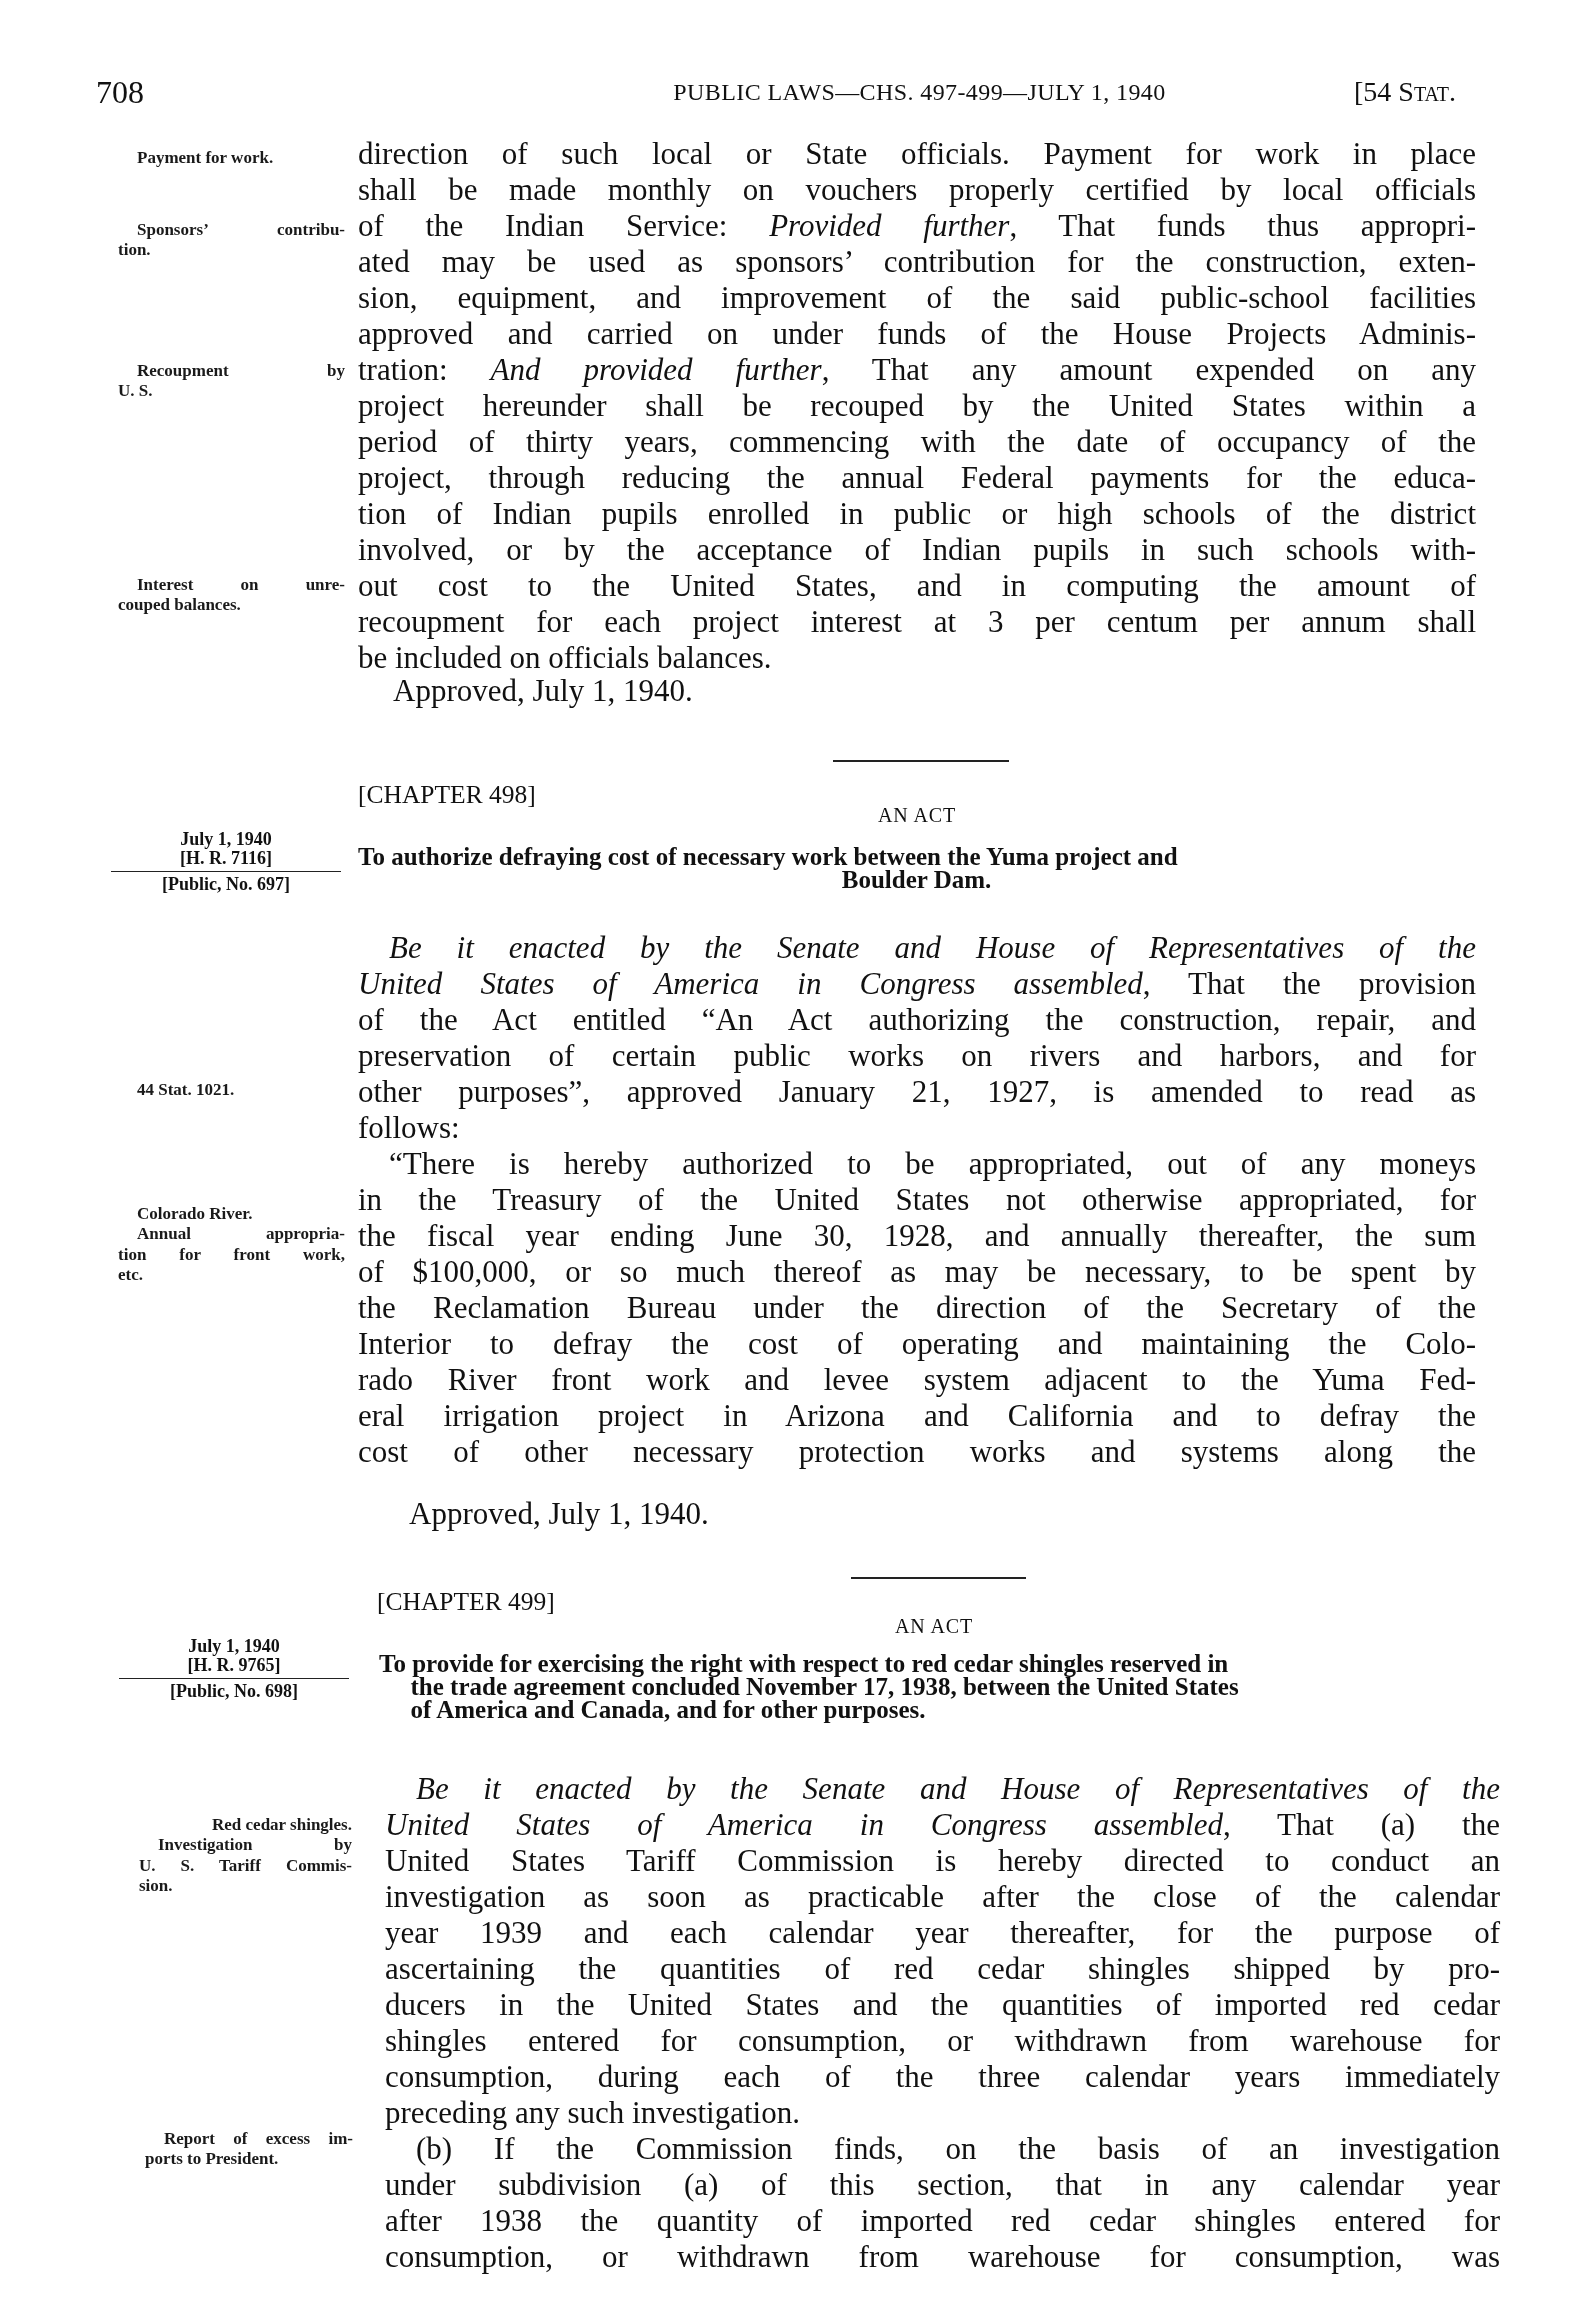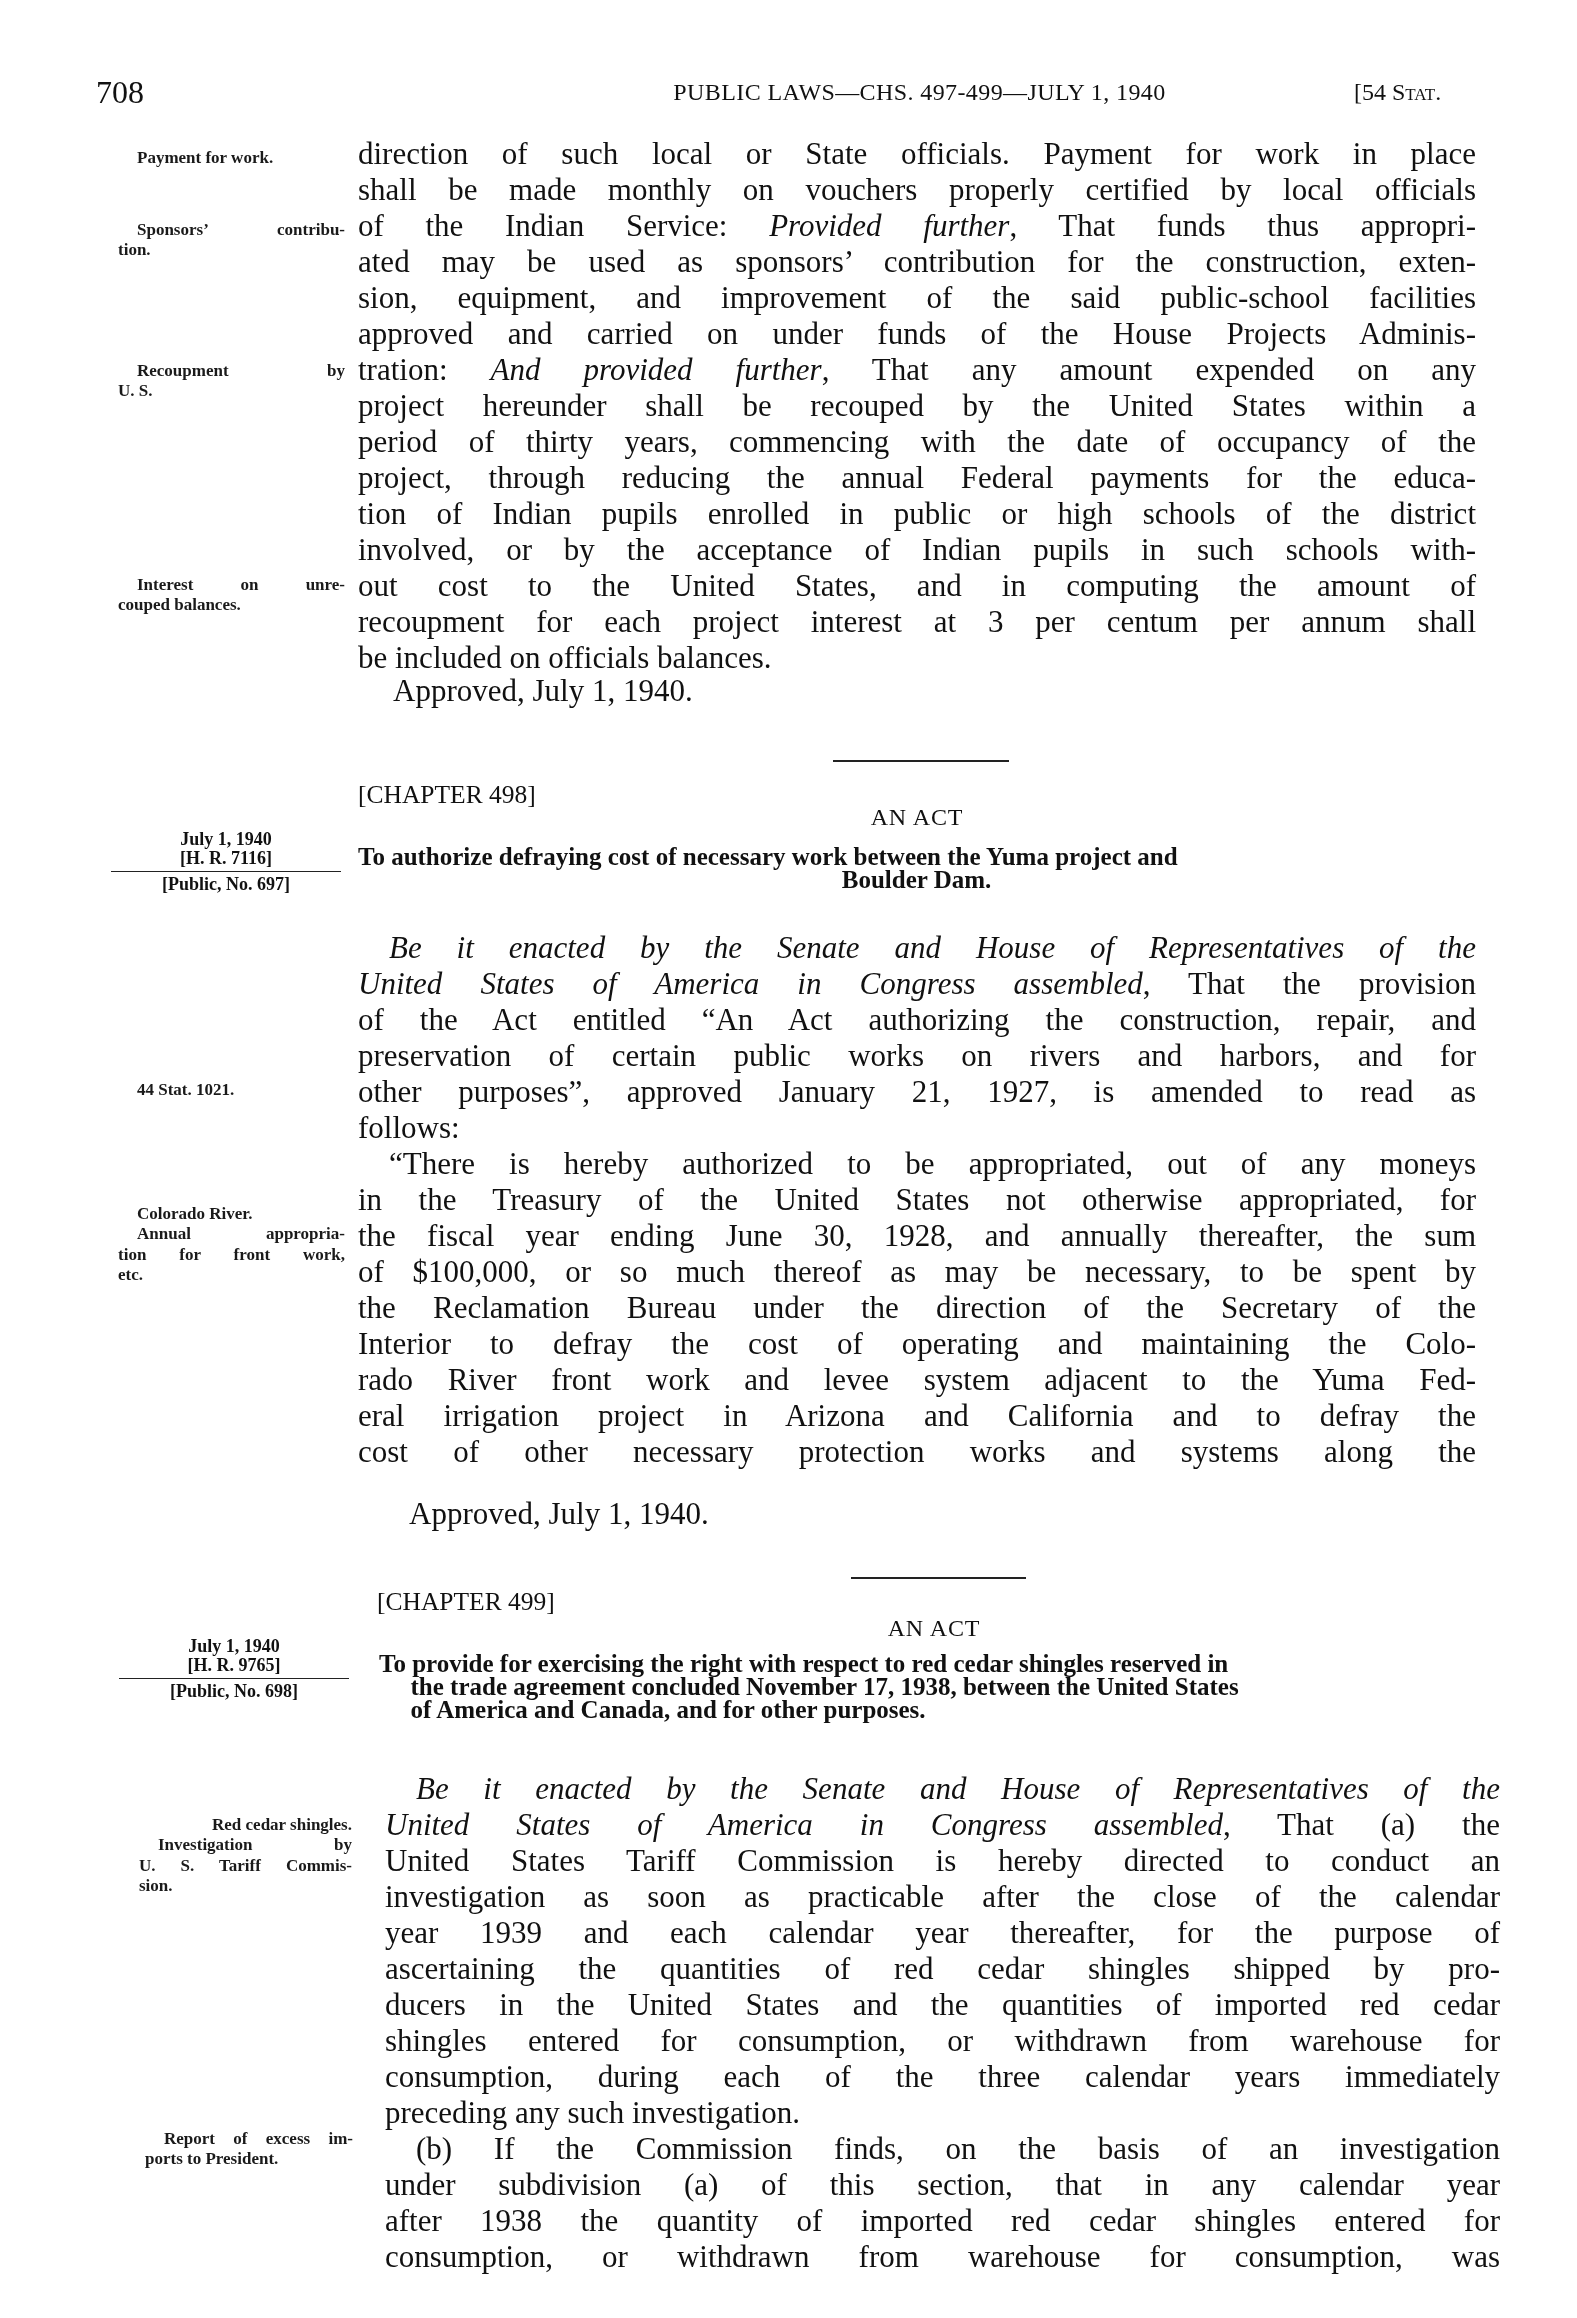--- a/index.html
+++ b/index.html
@@ -2,36 +2,36 @@
 <html style="font-size:13.6px"><head>
 <meta charset="utf-8">
 <style>
   html, body { margin: 0; padding: 0; background: #ffffff; }
   body { width: 1578px; height: 2319px; position: relative; overflow: hidden;
          font-family: "Liberation Serif", "DejaVu Serif", serif; color: #111; }
   .abs { position: absolute; }
   .hdr { top: 75px; font-size: 29px; line-height: 34px; }
   .pageno { left: 96px; font-size: 32px; }
   .runhead { left: 562px; width: 715px; text-align: center; font-size: 24px; letter-spacing: 0.4px; }
-  .stat { left: 1354px; font-size: 24px; }
+  .stat { left: 1354px; font-size: 28px; }
   .stat .sc { font-variant: small-caps; }
   .body-block { position: absolute; left: 358px; width: 1118px; font-size: 31px; line-height: 36px; }
   .line { display: block; text-align: justify; text-align-last: justify; height: 36px; white-space: nowrap; overflow: visible; }
   .line.last { text-align-last: left; }
   .line.indent { padding-left: 31px; }
   em { font-style: italic; }
   .note { position: absolute; left: 96px; width: 249px; font-size: 17px; line-height: 20.4px;
           font-family: "Liberation Serif", "DejaVu Serif", serif; font-weight: bold; color: #1a1a1a; }
   .note .nl { display: block; text-align: justify; text-align-last: justify; white-space: nowrap; margin-left: 22px; }
   .note .nl.first { padding-left: 19px; }
   .note .nl.last { text-align-last: left; }
   .note .nl.right { text-align: right; text-align-last: right; }
   .rule { position: absolute; height: 1.7px; background: #222; }
   .chap { position: absolute; left: 358px; font-size: 25.5px; }
-  .anact { position: absolute; left: 358px; width: 1118px; text-align: center; font-size: 24px; letter-spacing: 0.9px; }
+  .anact { position: absolute; left: 358px; width: 1118px; text-align: center; font-size: 20px; letter-spacing: 0.9px; }
   .title { position: absolute; font-size: 25px; line-height: 23px; font-weight: bold; }
   .title .tl { display: block; white-space: nowrap; }
   .sidebox { position: absolute; left: 111px; width: 230px; text-align: center; font-size: 18px; line-height: 19px; font-weight: bold; }
   .sidebox .sl { display: block; }
   .sidebox .hr { height: 1.7px; background: #222; margin: 2.6px 0 2.6px 0; }
   .approved { position: absolute; font-size: 31px; }
 </style>
 </head>
 <body>
 

